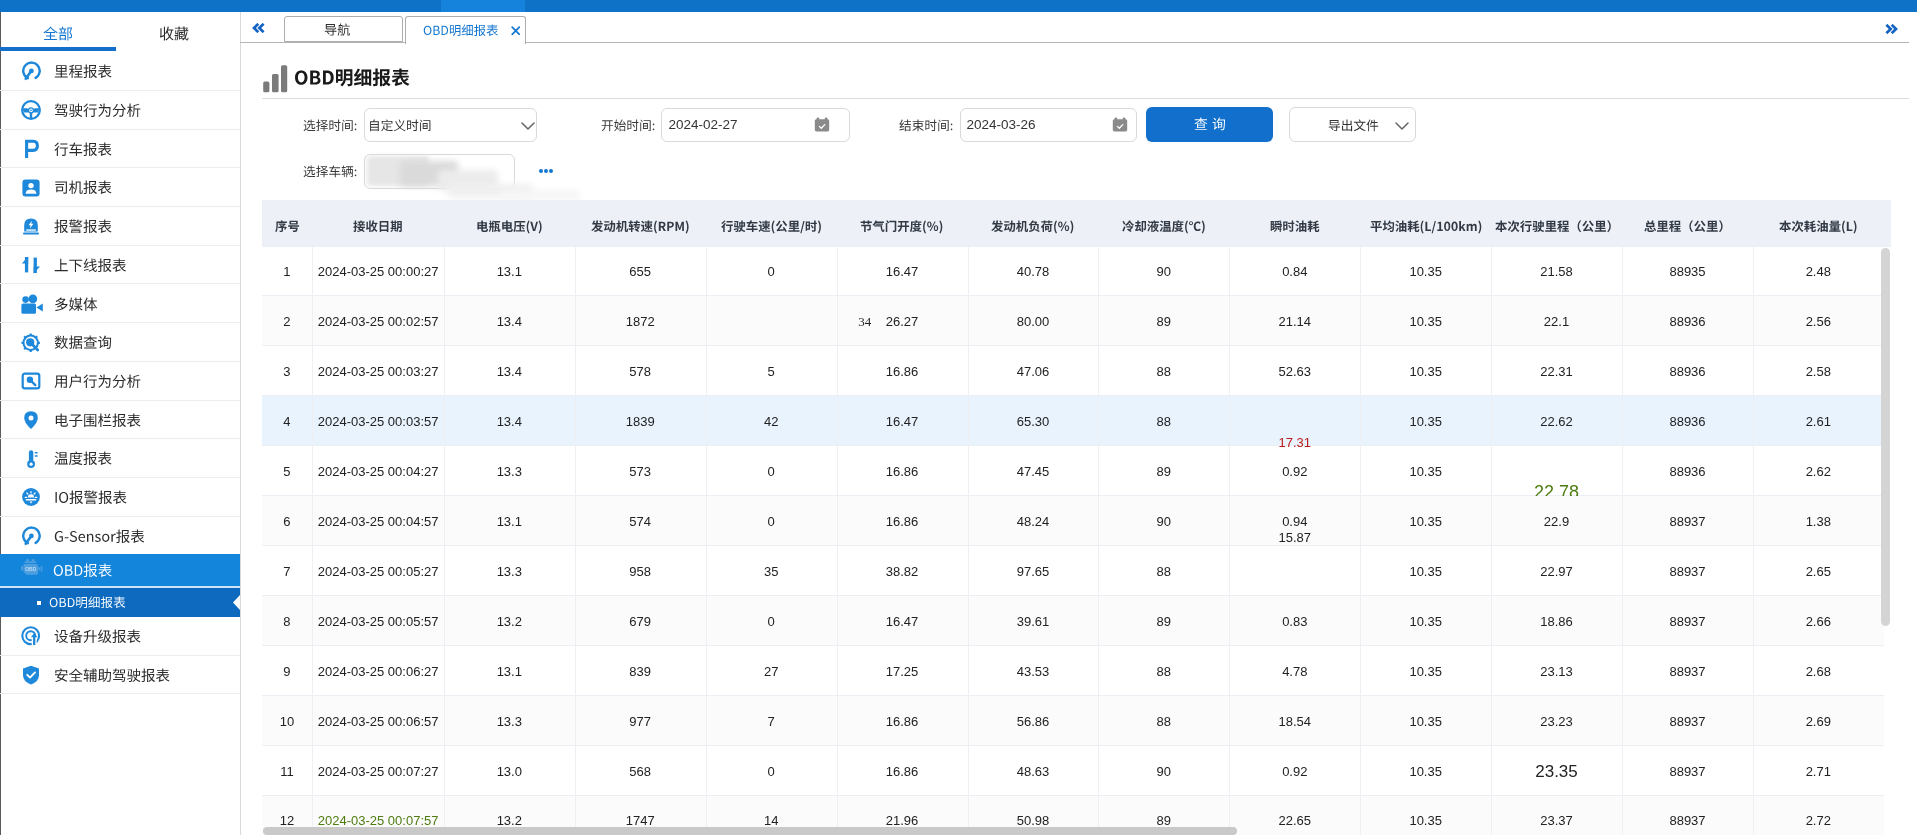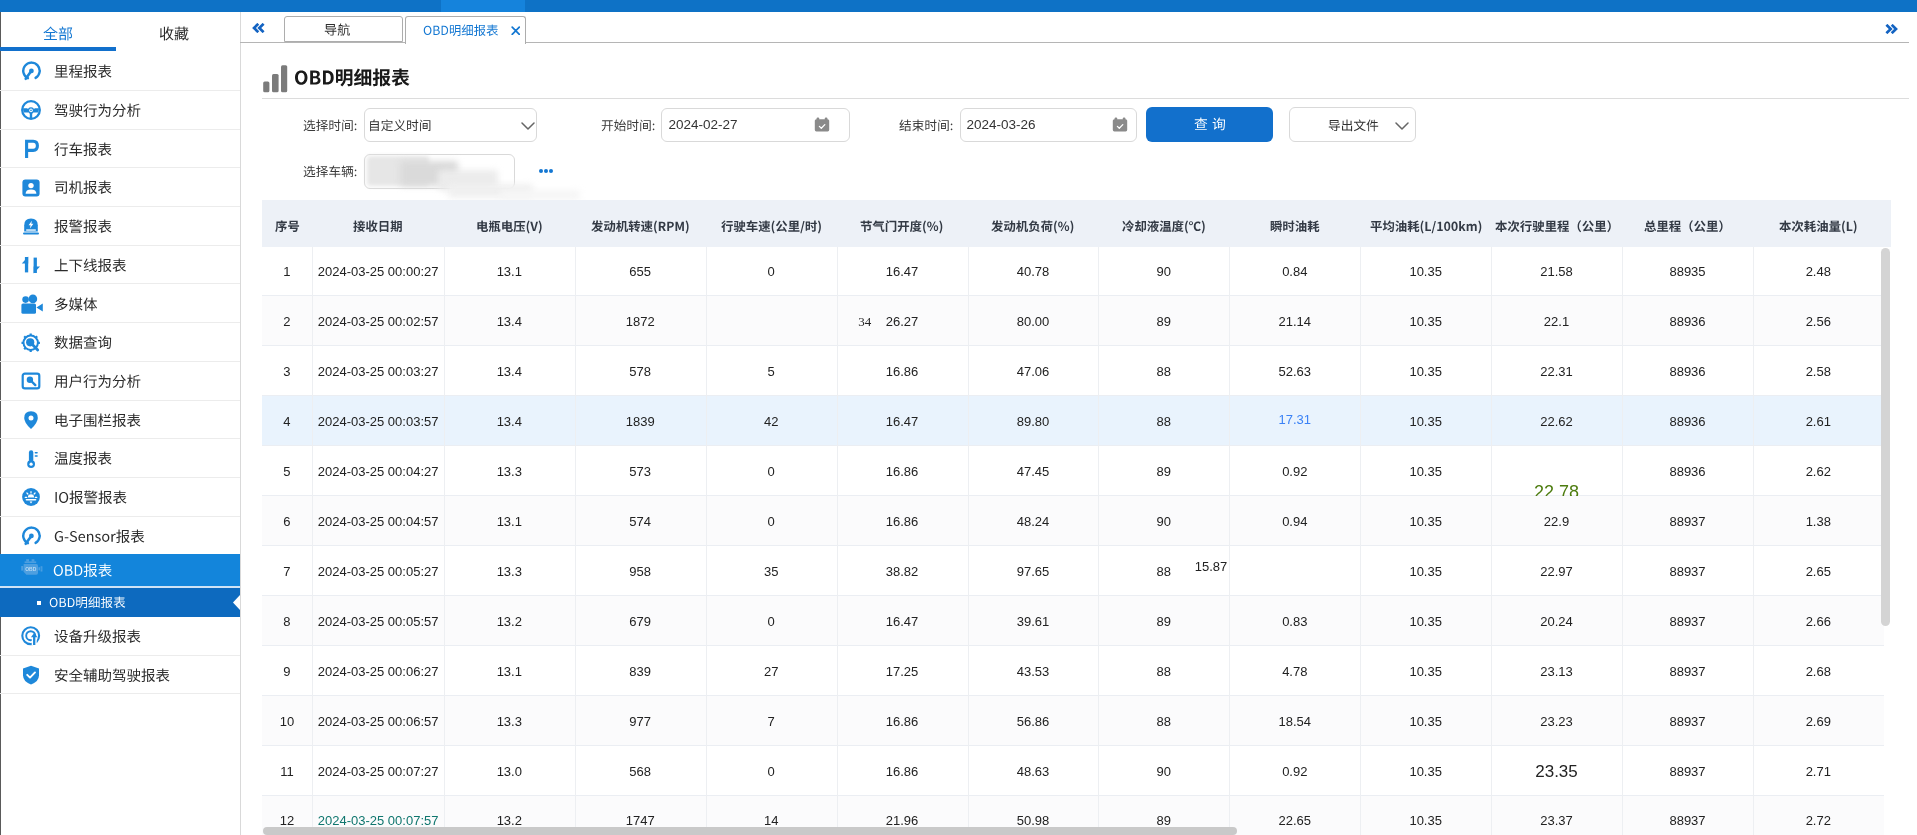--- a/index.html
+++ b/index.html
@@ -360,23 +360,23 @@
 <div style="position:absolute;left:1587.5px;top:364.9px;width:200px;text-align:center;font-size:13px;line-height:13px;color:#222222;white-space:nowrap;">88936</div>
 <div style="position:absolute;left:1718.3px;top:364.9px;width:200px;text-align:center;font-size:13px;line-height:13px;color:#222222;white-space:nowrap;">2.58</div>
 <div style="position:absolute;left:261.5px;top:396.4px;width:1622.3px;height:50.0px;background:#e9f3fd;"></div>
 <div style="position:absolute;left:261.5px;top:445.3px;width:1622.3px;height:1.0px;background:#ebeef3;"></div>
 <div style="position:absolute;left:186.9px;top:414.8px;width:200px;text-align:center;font-size:13px;line-height:13px;color:#222222;white-space:nowrap;">4</div>
 <div style="position:absolute;left:278.1px;top:414.8px;width:200px;text-align:center;font-size:13px;line-height:13px;color:#222222;white-space:nowrap;">2024-03-25 00:03:57</div>
 <div style="position:absolute;left:409.3px;top:414.8px;width:200px;text-align:center;font-size:13px;line-height:13px;color:#222222;white-space:nowrap;">13.4</div>
 <div style="position:absolute;left:540.2px;top:414.8px;width:200px;text-align:center;font-size:13px;line-height:13px;color:#222222;white-space:nowrap;">1839</div>
 <div style="position:absolute;left:671.2px;top:414.8px;width:200px;text-align:center;font-size:13px;line-height:13px;color:#222222;white-space:nowrap;">42</div>
 <div style="position:absolute;left:802.0px;top:414.8px;width:200px;text-align:center;font-size:13px;line-height:13px;color:#222222;white-space:nowrap;">16.47</div>
-<div style="position:absolute;left:933.0px;top:414.8px;width:200px;text-align:center;font-size:13px;line-height:13px;color:#222222;white-space:nowrap;">89.80</div>
+<div style="position:absolute;left:933.0px;top:414.8px;width:200px;text-align:center;font-size:13px;line-height:13px;color:#222222;white-space:nowrap;">65.30</div>
 <div style="position:absolute;left:1063.8px;top:414.8px;width:200px;text-align:center;font-size:13px;line-height:13px;color:#222222;white-space:nowrap;">88</div>
-<div style="position:absolute;left:1194.8px;top:413px;width:200px;text-align:center;font-size:13px;line-height:13px;color:#3b82f6;white-space:nowrap;">17.31</div>
+<div style="position:absolute;left:1194.8px;top:436px;width:200px;text-align:center;font-size:13px;line-height:13px;color:#b91c1c;white-space:nowrap;">17.31</div>
 <div style="position:absolute;left:1325.7px;top:414.8px;width:200px;text-align:center;font-size:13px;line-height:13px;color:#222222;white-space:nowrap;">10.35</div>
 <div style="position:absolute;left:1456.5px;top:414.8px;width:200px;text-align:center;font-size:13px;line-height:13px;color:#222222;white-space:nowrap;">22.62</div>
 <div style="position:absolute;left:1587.5px;top:414.8px;width:200px;text-align:center;font-size:13px;line-height:13px;color:#222222;white-space:nowrap;">88936</div>
 <div style="position:absolute;left:1718.3px;top:414.8px;width:200px;text-align:center;font-size:13px;line-height:13px;color:#222222;white-space:nowrap;">2.61</div>
 <div style="position:absolute;left:261.5px;top:495.2px;width:1622.3px;height:1.0px;background:#ebeef3;"></div>
 <div style="position:absolute;left:186.9px;top:464.8px;width:200px;text-align:center;font-size:13px;line-height:13px;color:#222222;white-space:nowrap;">5</div>
 <div style="position:absolute;left:278.1px;top:464.8px;width:200px;text-align:center;font-size:13px;line-height:13px;color:#222222;white-space:nowrap;">2024-03-25 00:04:27</div>
 <div style="position:absolute;left:409.3px;top:464.8px;width:200px;text-align:center;font-size:13px;line-height:13px;color:#222222;white-space:nowrap;">13.3</div>
 <div style="position:absolute;left:540.2px;top:464.8px;width:200px;text-align:center;font-size:13px;line-height:13px;color:#222222;white-space:nowrap;">573</div>
 <div style="position:absolute;left:671.2px;top:464.8px;width:200px;text-align:center;font-size:13px;line-height:13px;color:#222222;white-space:nowrap;">0</div>
@@ -405,38 +405,38 @@
 <div style="position:absolute;left:1718.3px;top:514.7px;width:200px;text-align:center;font-size:13px;line-height:13px;color:#222222;white-space:nowrap;">1.38</div>
 <div style="position:absolute;left:261.5px;top:595.2px;width:1622.3px;height:1.0px;background:#ebeef3;"></div>
 <div style="position:absolute;left:186.9px;top:564.7px;width:200px;text-align:center;font-size:13px;line-height:13px;color:#222222;white-space:nowrap;">7</div>
 <div style="position:absolute;left:278.1px;top:564.7px;width:200px;text-align:center;font-size:13px;line-height:13px;color:#222222;white-space:nowrap;">2024-03-25 00:05:27</div>
 <div style="position:absolute;left:409.3px;top:564.7px;width:200px;text-align:center;font-size:13px;line-height:13px;color:#222222;white-space:nowrap;">13.3</div>
 <div style="position:absolute;left:540.2px;top:564.7px;width:200px;text-align:center;font-size:13px;line-height:13px;color:#222222;white-space:nowrap;">958</div>
 <div style="position:absolute;left:671.2px;top:564.7px;width:200px;text-align:center;font-size:13px;line-height:13px;color:#222222;white-space:nowrap;">35</div>
 <div style="position:absolute;left:802.0px;top:564.7px;width:200px;text-align:center;font-size:13px;line-height:13px;color:#222222;white-space:nowrap;">38.82</div>
 <div style="position:absolute;left:933.0px;top:564.7px;width:200px;text-align:center;font-size:13px;line-height:13px;color:#222222;white-space:nowrap;">97.65</div>
 <div style="position:absolute;left:1063.8px;top:564.7px;width:200px;text-align:center;font-size:13px;line-height:13px;color:#222222;white-space:nowrap;">88</div>
-<div style="position:absolute;left:1194.8px;top:560px;width:200px;text-align:left;font-size:13px;line-height:13px;color:#222222;white-space:nowrap;">15.87</div>
+<div style="position:absolute;left:1194.8px;top:531px;width:200px;text-align:center;font-size:13px;line-height:13px;color:#222222;white-space:nowrap;">15.87</div>
 <div style="position:absolute;left:1325.7px;top:564.7px;width:200px;text-align:center;font-size:13px;line-height:13px;color:#222222;white-space:nowrap;">10.35</div>
 <div style="position:absolute;left:1456.5px;top:564.7px;width:200px;text-align:center;font-size:13px;line-height:13px;color:#222222;white-space:nowrap;">22.97</div>
 <div style="position:absolute;left:1587.5px;top:564.7px;width:200px;text-align:center;font-size:13px;line-height:13px;color:#222222;white-space:nowrap;">88937</div>
 <div style="position:absolute;left:1718.3px;top:564.7px;width:200px;text-align:center;font-size:13px;line-height:13px;color:#222222;white-space:nowrap;">2.65</div>
 <div style="position:absolute;left:261.5px;top:596.2px;width:1622.3px;height:50.0px;background:#fbfbfc;"></div>
 <div style="position:absolute;left:261.5px;top:645.1px;width:1622.3px;height:1.0px;background:#ebeef3;"></div>
 <div style="position:absolute;left:186.9px;top:614.6px;width:200px;text-align:center;font-size:13px;line-height:13px;color:#222222;white-space:nowrap;">8</div>
 <div style="position:absolute;left:278.1px;top:614.6px;width:200px;text-align:center;font-size:13px;line-height:13px;color:#222222;white-space:nowrap;">2024-03-25 00:05:57</div>
 <div style="position:absolute;left:409.3px;top:614.6px;width:200px;text-align:center;font-size:13px;line-height:13px;color:#222222;white-space:nowrap;">13.2</div>
 <div style="position:absolute;left:540.2px;top:614.6px;width:200px;text-align:center;font-size:13px;line-height:13px;color:#222222;white-space:nowrap;">679</div>
 <div style="position:absolute;left:671.2px;top:614.6px;width:200px;text-align:center;font-size:13px;line-height:13px;color:#222222;white-space:nowrap;">0</div>
 <div style="position:absolute;left:802.0px;top:614.6px;width:200px;text-align:center;font-size:13px;line-height:13px;color:#222222;white-space:nowrap;">16.47</div>
 <div style="position:absolute;left:933.0px;top:614.6px;width:200px;text-align:center;font-size:13px;line-height:13px;color:#222222;white-space:nowrap;">39.61</div>
 <div style="position:absolute;left:1063.8px;top:614.6px;width:200px;text-align:center;font-size:13px;line-height:13px;color:#222222;white-space:nowrap;">89</div>
 <div style="position:absolute;left:1194.8px;top:614.6px;width:200px;text-align:center;font-size:13px;line-height:13px;color:#222222;white-space:nowrap;">0.83</div>
 <div style="position:absolute;left:1325.7px;top:614.6px;width:200px;text-align:center;font-size:13px;line-height:13px;color:#222222;white-space:nowrap;">10.35</div>
-<div style="position:absolute;left:1456.5px;top:614.6px;width:200px;text-align:center;font-size:13px;line-height:13px;color:#222222;white-space:nowrap;">20.24</div>
+<div style="position:absolute;left:1456.5px;top:614.6px;width:200px;text-align:center;font-size:13px;line-height:13px;color:#222222;white-space:nowrap;">18.86</div>
 <div style="position:absolute;left:1587.5px;top:614.6px;width:200px;text-align:center;font-size:13px;line-height:13px;color:#222222;white-space:nowrap;">88937</div>
 <div style="position:absolute;left:1718.3px;top:614.6px;width:200px;text-align:center;font-size:13px;line-height:13px;color:#222222;white-space:nowrap;">2.66</div>
 <div style="position:absolute;left:261.5px;top:695.1px;width:1622.3px;height:1.0px;background:#ebeef3;"></div>
 <div style="position:absolute;left:186.9px;top:664.6px;width:200px;text-align:center;font-size:13px;line-height:13px;color:#222222;white-space:nowrap;">9</div>
 <div style="position:absolute;left:278.1px;top:664.6px;width:200px;text-align:center;font-size:13px;line-height:13px;color:#222222;white-space:nowrap;">2024-03-25 00:06:27</div>
 <div style="position:absolute;left:409.3px;top:664.6px;width:200px;text-align:center;font-size:13px;line-height:13px;color:#222222;white-space:nowrap;">13.1</div>
 <div style="position:absolute;left:540.2px;top:664.6px;width:200px;text-align:center;font-size:13px;line-height:13px;color:#222222;white-space:nowrap;">839</div>
 <div style="position:absolute;left:671.2px;top:664.6px;width:200px;text-align:center;font-size:13px;line-height:13px;color:#222222;white-space:nowrap;">27</div>
 <div style="position:absolute;left:802.0px;top:664.6px;width:200px;text-align:center;font-size:13px;line-height:13px;color:#222222;white-space:nowrap;">17.25</div>
 <div style="position:absolute;left:933.0px;top:664.6px;width:200px;text-align:center;font-size:13px;line-height:13px;color:#222222;white-space:nowrap;">43.53</div>
@@ -471,21 +471,21 @@
 <div style="position:absolute;left:933.0px;top:764.5px;width:200px;text-align:center;font-size:13px;line-height:13px;color:#222222;white-space:nowrap;">48.63</div>
 <div style="position:absolute;left:1063.8px;top:764.5px;width:200px;text-align:center;font-size:13px;line-height:13px;color:#222222;white-space:nowrap;">90</div>
 <div style="position:absolute;left:1194.8px;top:764.5px;width:200px;text-align:center;font-size:13px;line-height:13px;color:#222222;white-space:nowrap;">0.92</div>
 <div style="position:absolute;left:1325.7px;top:764.5px;width:200px;text-align:center;font-size:13px;line-height:13px;color:#222222;white-space:nowrap;">10.35</div>
 <div style="position:absolute;left:1456.5px;top:764.5px;width:200px;text-align:center;font-size:17px;line-height:13px;color:#222222;white-space:nowrap;">23.35</div>
 <div style="position:absolute;left:1587.5px;top:764.5px;width:200px;text-align:center;font-size:13px;line-height:13px;color:#222222;white-space:nowrap;">88937</div>
 <div style="position:absolute;left:1718.3px;top:764.5px;width:200px;text-align:center;font-size:13px;line-height:13px;color:#222222;white-space:nowrap;">2.71</div>
 <div style="position:absolute;left:261.5px;top:796.0px;width:1622.3px;height:50.0px;background:#fbfbfc;"></div>
 
 <div style="position:absolute;left:186.9px;top:814.4px;width:200px;text-align:center;font-size:13px;line-height:13px;color:#222222;white-space:nowrap;">12</div>
-<div style="position:absolute;left:278.1px;top:814.4px;width:200px;text-align:center;font-size:13px;line-height:13px;color:#0f766e;white-space:nowrap;">2024-03-25 00:07:57</div>
+<div style="position:absolute;left:278.1px;top:814.4px;width:200px;text-align:center;font-size:13px;line-height:13px;color:#4d7c0f;white-space:nowrap;">2024-03-25 00:07:57</div>
 <div style="position:absolute;left:409.3px;top:814.4px;width:200px;text-align:center;font-size:13px;line-height:13px;color:#222222;white-space:nowrap;">13.2</div>
 <div style="position:absolute;left:540.2px;top:814.4px;width:200px;text-align:center;font-size:13px;line-height:13px;color:#222222;white-space:nowrap;">1747</div>
 <div style="position:absolute;left:671.2px;top:814.4px;width:200px;text-align:center;font-size:13px;line-height:13px;color:#222222;white-space:nowrap;">14</div>
 <div style="position:absolute;left:802.0px;top:814.4px;width:200px;text-align:center;font-size:13px;line-height:13px;color:#222222;white-space:nowrap;">21.96</div>
 <div style="position:absolute;left:933.0px;top:814.4px;width:200px;text-align:center;font-size:13px;line-height:13px;color:#222222;white-space:nowrap;">50.98</div>
 <div style="position:absolute;left:1063.8px;top:814.4px;width:200px;text-align:center;font-size:13px;line-height:13px;color:#222222;white-space:nowrap;">89</div>
 <div style="position:absolute;left:1194.8px;top:814.4px;width:200px;text-align:center;font-size:13px;line-height:13px;color:#222222;white-space:nowrap;">22.65</div>
 <div style="position:absolute;left:1325.7px;top:814.4px;width:200px;text-align:center;font-size:13px;line-height:13px;color:#222222;white-space:nowrap;">10.35</div>
 <div style="position:absolute;left:1456.5px;top:814.4px;width:200px;text-align:center;font-size:13px;line-height:13px;color:#222222;white-space:nowrap;">23.37</div>
 <div style="position:absolute;left:1587.5px;top:814.4px;width:200px;text-align:center;font-size:13px;line-height:13px;color:#222222;white-space:nowrap;">88937</div>

